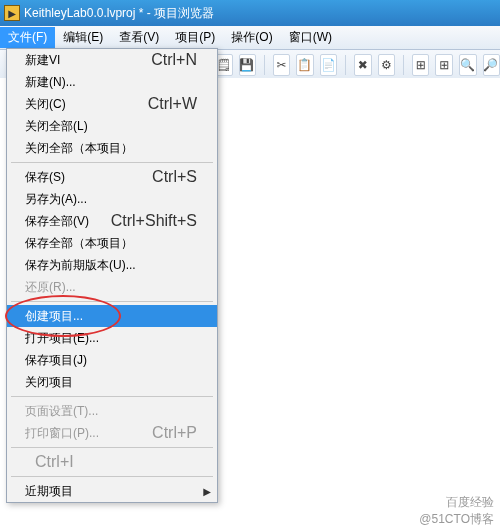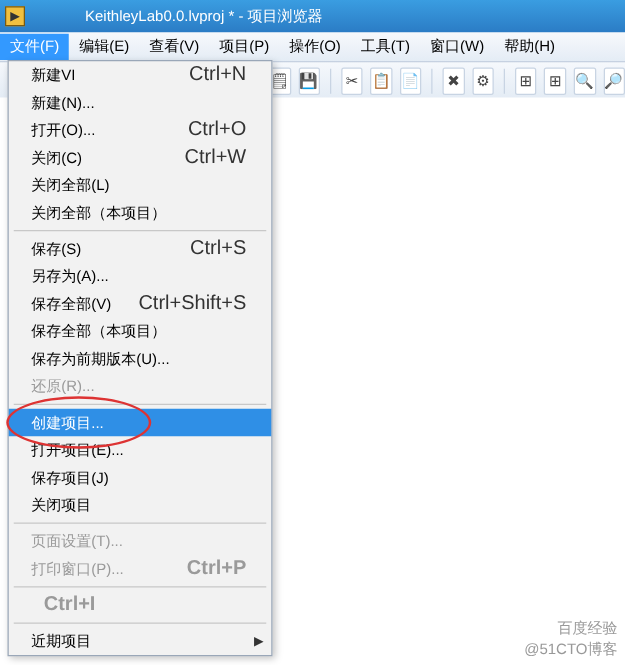--- a/index.html
+++ b/index.html
@@ -1,20 +1,20 @@
 <!DOCTYPE html>
 <html><head>
 <meta charset="utf-8">
 <style>
   * { box-sizing: border-box; margin: 0; padding: 0; font-family: "Microsoft YaHei", "SimSun", sans-serif; }
   body { width: 500px; height: 532px; background: #fff; overflow: hidden; position: relative; }
   
   .titlebar { height: 26px; background: linear-gradient(#3a9de1,#2b7cc5); display:flex; align-items:center; padding:0 4px; color:#fff; font-size:12px; gap:4px;}
   .titlebar .icon { width:16px; height:16px; background:#f0c040; border:1px solid #7a5a10; font-size:10px; display:flex; align-items:center; justify-content:center; color:#333;}
-  .titlebar .title { white-space:nowrap;margin-left:44px; }
+  .titlebar .title { white-space:nowrap; }
   
   .menubar { height:24px; background:linear-gradient(#f7f9fc,#e4ecf5); border-bottom:1px solid #b5c4d8; display:flex; align-items:center; font-size:12px; }
   .menubar .menu-item { padding:2px 8px; cursor:default; color:#000;}
   .menubar .menu-item.active { background:#3399ff; color:#fff; }
   
   .toolbar { height:30px; background:linear-gradient(#f5f8fc,#e4ecf5); border-bottom:1px solid #ccd8e8; display:flex; align-items:center; padding-left:215px; gap:6px;}
   .toolbar .tbtn { width:22px; height:22px; border:1px solid #c8d4e3; background:#fff; border-radius:2px; display:flex; align-items:center; justify-content:center; font-size:12px; color:#444;}
   .toolbar .divider { width:1px; height:20px; background:#c8d4e3; margin:0 2px;}
   
   .workspace { position:absolute; top:78px; left:0; right:0; bottom:0; background:#fff; }
@@ -22,21 +22,21 @@
   .dropdown {
     position:absolute; top:48px; left:6px; width:212px;
     background:#f2f2f2; border:1px solid #9aa7b8; box-shadow:2px 2px 6px rgba(0,0,0,.25);
     z-index:10; font-size:12px;
   }
   .dropdown .row { display:flex; align-items:center; height:22px; padding:0 20px 0 18px; color:#000; cursor:default; position:relative;}
   .dropdown .row.disabled { color:#9a9a9a;align-items:center; }
   .dropdown .row.highlight { background:#2f8fe6; color:#fff; }
   .dropdown .row .lbl { flex:1; white-space:nowrap; }
   .dropdown .row .shortcut { color:#333; font-size:16px; margin-left:10px;}
-  .dropdown .row.disabled .shortcut { color:#9a9a9a;font-weight:bold; }
+  .dropdown .row.disabled .shortcut { color:#9a9a9a; }
   .dropdown .row .arrow { position:absolute; right:6px; font-size:10px; color:#333;}
   .dropdown .sep { height:1px; background:#c8c8c8; margin:3px 4px;}
   
   .red-ellipse {
     position:absolute; width:116px; height:42px; border:2px solid #d33; border-radius:50%;
     left:-2px; top:15px; pointer-events:none; z-index:20;
   }
   .dropdown-wrapper { position:relative; }
   
   .watermark { position:absolute; right:6px; bottom:4px; font-size:12px; color:#999; text-align:right; }
@@ -48,23 +48,21 @@
   <span class="icon">▶</span>
   <span class="title">KeithleyLab0.0.lvproj * - 项目浏览器</span>
 </div>
 
 <div class="menubar" id="menubar">
     <span class="menu-item active">文件(F)</span>
     <span class="menu-item">编辑(E)</span>
     <span class="menu-item">查看(V)</span>
     <span class="menu-item">项目(P)</span>
     <span class="menu-item">操作(O)</span>
-    <span class="menu-item">工具(T)</span>
     <span class="menu-item">窗口(W)</span>
-    <span class="menu-item">帮助(H)</span>
   </div>
 
 <div class="toolbar" id="toolbar">
     <span class="tbtn">🗒</span>
     <span class="tbtn">💾</span>
     <span class="divider"></span>
     <span class="tbtn">✂</span>
     <span class="tbtn">📋</span>
     <span class="tbtn">📄</span>
     <span class="divider"></span>
@@ -79,24 +77,20 @@
 
 <div class="workspace"></div>
 
 <div class="dropdown" id="dropdown">
 <div class="row">
       <span class="lbl">新建VI</span>
       <span class="shortcut">Ctrl+N</span>
     </div>
     <div class="row">
       <span class="lbl">新建(N)...</span>
-    </div>
-    <div class="row">
-      <span class="lbl">打开(O)...</span>
-      <span class="shortcut">Ctrl+O</span>
     </div>
     <div class="row">
       <span class="lbl">关闭(C)</span>
       <span class="shortcut">Ctrl+W</span>
     </div>
     <div class="row">
       <span class="lbl">关闭全部(L)</span>
     </div>
     <div class="row">
       <span class="lbl">关闭全部（本项目）</span>

